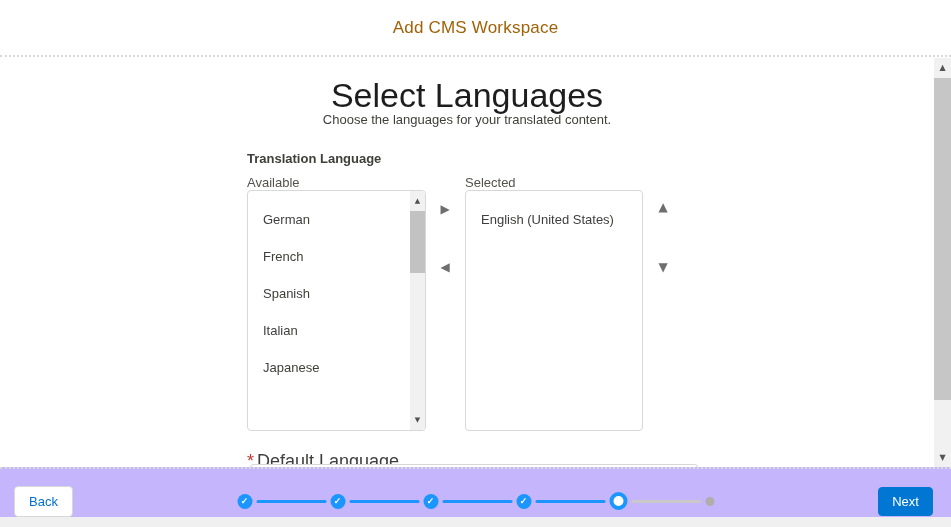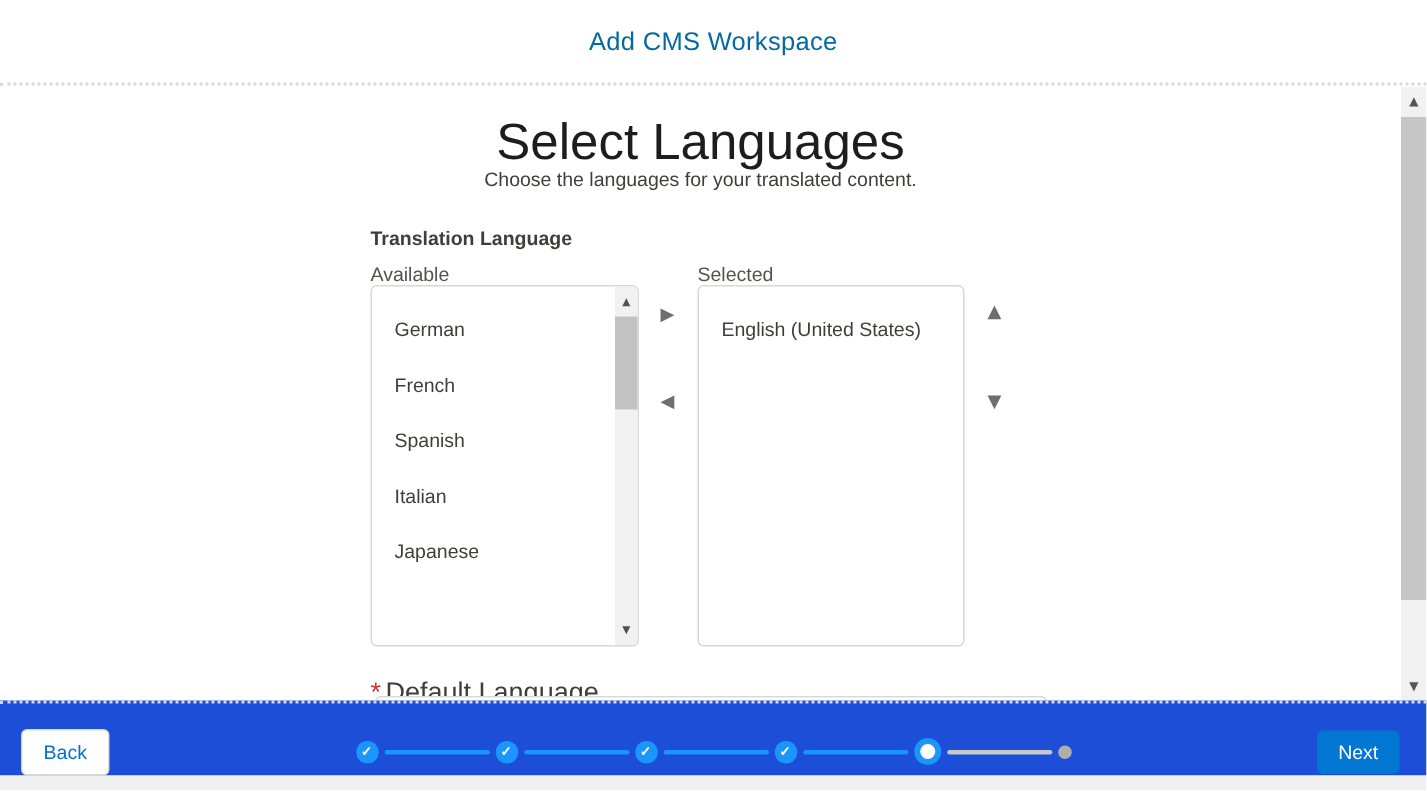--- a/index.html
+++ b/index.html
@@ -13,21 +13,21 @@
   }
   .icon-glyph { font-family: "DejaVu Sans", sans-serif; }
 
   
   .modal-header {
     position: absolute; left: 0; top: 0; right: 0; height: 57px;
     background: #fff;
     border-bottom: 2px dotted #d9d9d9;
     display: flex; align-items: center; justify-content: center;
   }
-  .modal-title { font-size: 17px; font-weight: 400; color: #0369a1; letter-spacing: 0.2px; }
+  .modal-title { font-size: 17px; font-weight: 400; color: #a16207; letter-spacing: 0.2px; }
 
   
   .step-title {
     position: absolute; top: 76px; left: 0; width: 934px;
     text-align: center; font-size: 34px; font-weight: 400; color: #1d1d1d;
   }
   .step-subtitle {
     position: absolute; top: 112px; left: 0; width: 934px;
     text-align: center; font-size: 13px; color: #3e3e3c;
   }
@@ -103,21 +103,21 @@
   .modal-scrollbar .sb-arrow.up { top: 2px; }
   .modal-scrollbar .sb-arrow.down { bottom: 2px; }
   .modal-scrollbar .sb-thumb {
     position: absolute; left: 0; right: 0; top: 20px; height: 322px;
     background: #c6c6c6;
   }
 
   
   .modal-footer {
     position: absolute; left: 0; right: 0; top: 467px; height: 50px;
-    background: #1d4ed8; border-top: 2px dotted #d9d9d9;
+    background: #c4b5fd; border-top: 2px dotted #d9d9d9;
   }
   .btn { font-size: 13px; border-radius: 4px; cursor: pointer; font-family: "Liberation Sans", sans-serif; }
   .btn-back {
     position: absolute; left: 14px; top: 17px; width: 59px; height: 31px;
     background: #fff; border: 1px solid #d8d8d8; color: #0070d2;
     box-shadow: 0 1px 1px rgba(0,0,0,0.04);
   }
   .btn-next {
     position: absolute; right: 18px; top: 18px; width: 55px; height: 29px;
     background: #0176d3; border: 1px solid #0176d3; color: #fff; margin-left: 32px;

